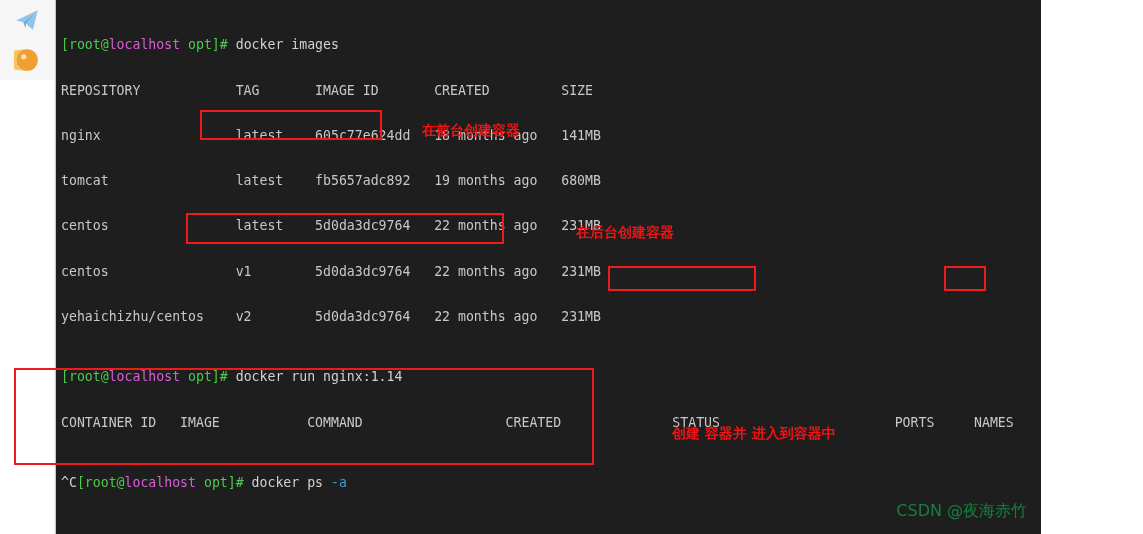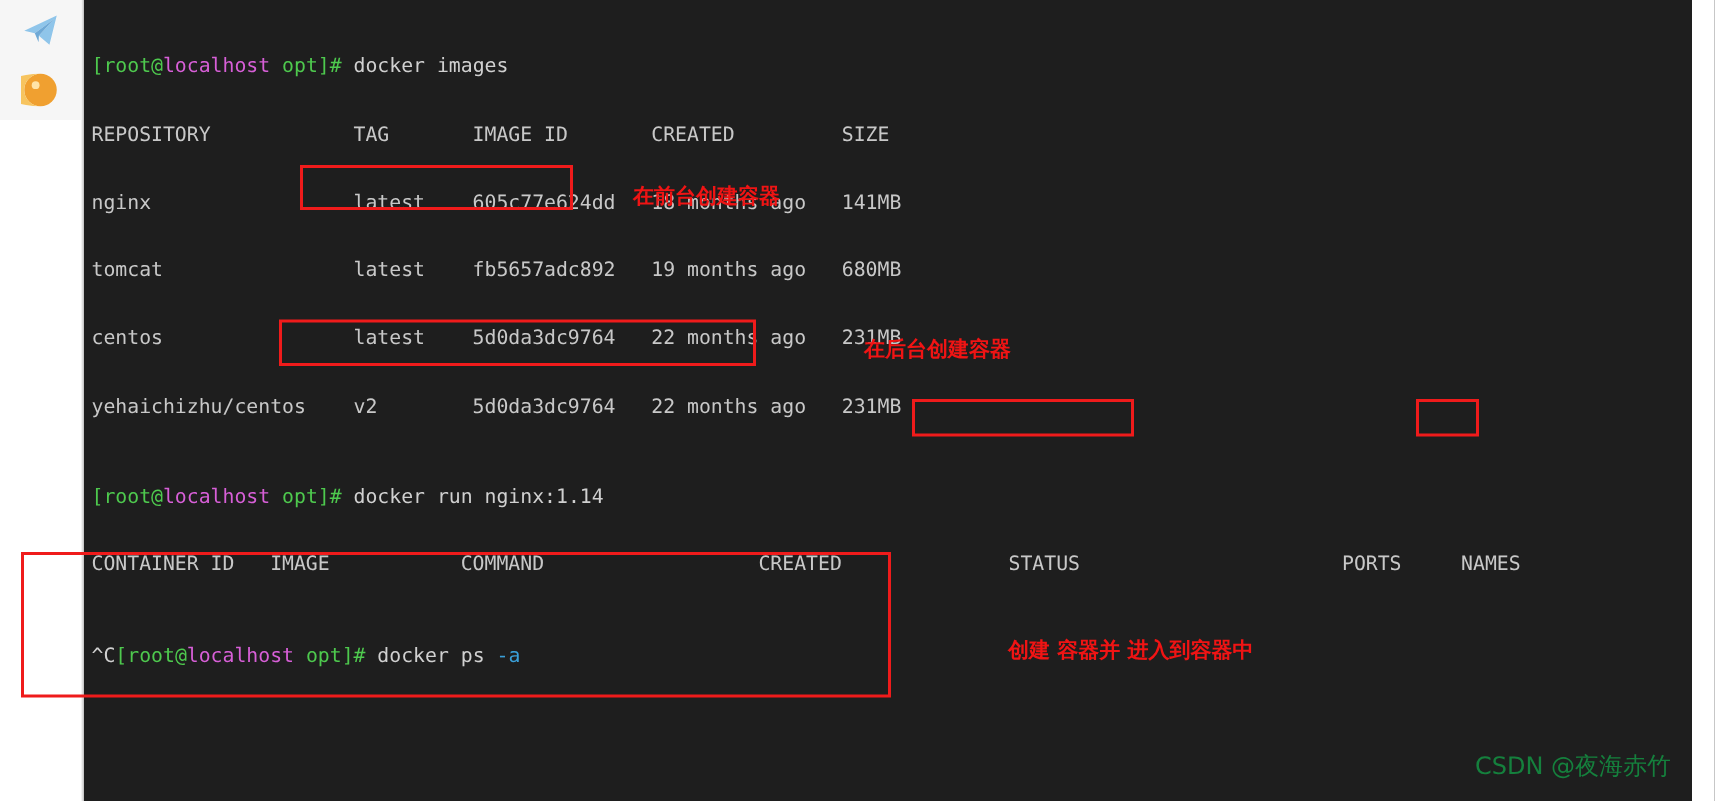--- a/index.html
+++ b/index.html
@@ -2,21 +2,21 @@
 <html><head>
 <meta charset="utf-8">
 <style>
   html, body {
     margin: 0;
     padding: 0;
     background: #ffffff;
   }
   #root {
     position: relative;
-    width: 1128px;
+    width: 1041px;
     height: 534px;
     overflow: hidden;
     background: #ffffff;
     font-family: "DejaVu Sans Mono", "Liberation Mono", monospace;
   }
   
   .desktop-strip {
     position: absolute;
     left: 0; top: 0;
     width: 55px; height: 534px;
@@ -125,20 +125,21 @@
   </div>
 
   <div class="terminal">
     <div class="term-inner">
 
       <div class="line"><span class="t-green">[root@</span><span class="t-magenta">localhost</span><span class="t-green"> opt]#</span><span class="t-white"> docker images</span></div>
       <div class="line t-dim">REPOSITORY            TAG       IMAGE ID       CREATED         SIZE</div>
       <div class="line t-dim">nginx                 latest    605c77e624dd   18 months ago   141MB</div>
       <div class="line t-dim">tomcat                latest    fb5657adc892   19 months ago   680MB</div>
       <div class="line t-dim">centos                latest    5d0da3dc9764   22 months ago   231MB</div>
+      <div class="line t-dim">centos                v1        5d0da3dc9764   22 months ago   231MB</div>
       <div class="line t-dim">yehaichizhu/centos    v2        5d0da3dc9764   22 months ago   231MB</div>
 
       <div class="line"><span class="t-green">[root@</span><span class="t-magenta">localhost</span><span class="t-green"> opt]#</span><span class="t-white"> docker run nginx:1.14</span></div>
       <div class="line t-dim">CONTAINER ID   IMAGE           COMMAND                  CREATED              STATUS                      PORTS     NAMES</div>
 
       <div class="line"><span class="t-white">^C</span><span class="t-green">[root@</span><span class="t-magenta">localhost</span><span class="t-green"> opt]#</span><span class="t-white"> docker ps </span><span class="t-cyan">-a</span></div>
       
       
       
       

